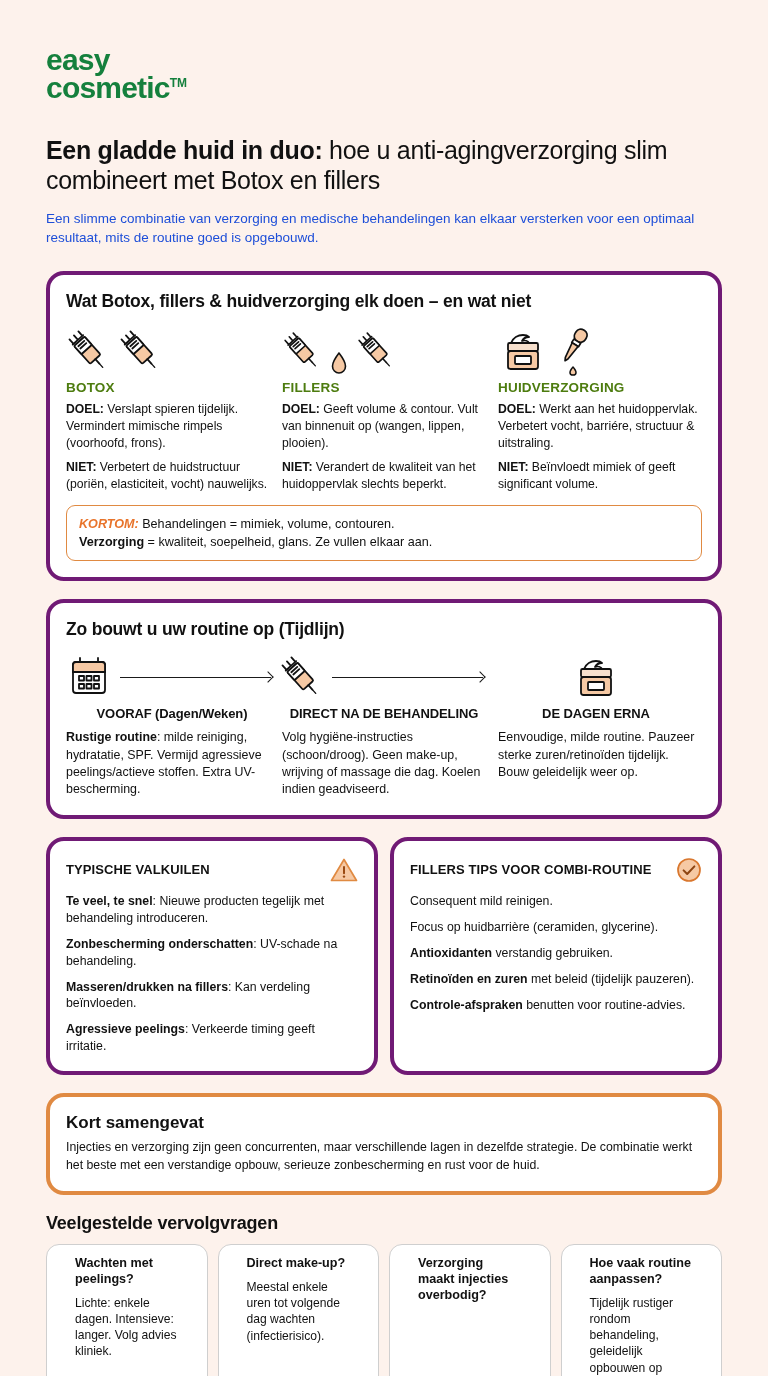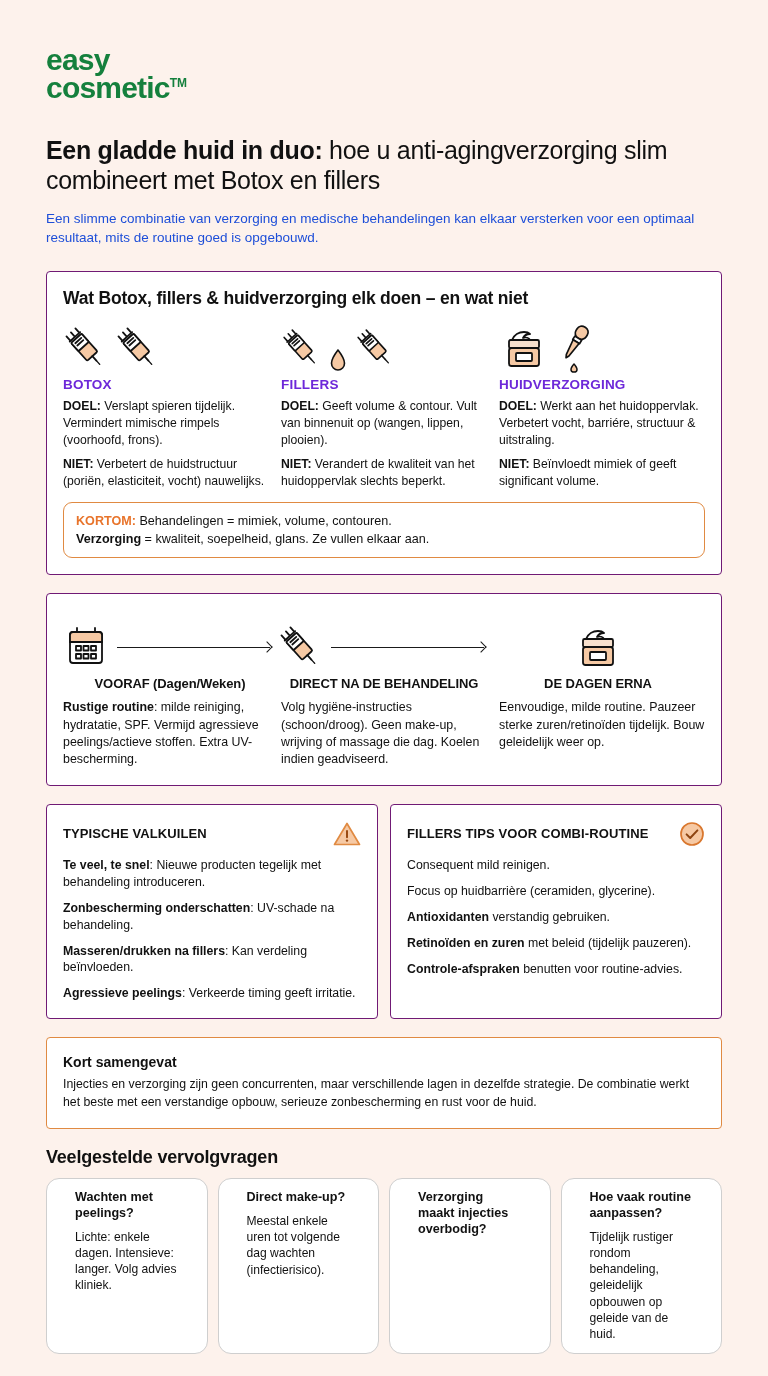--- a/index.html
+++ b/index.html
@@ -48,22 +48,22 @@
   .subhead {
     font-size: 13.5px;
     line-height: 1.42;
     color: #1d4ed8;
     margin-bottom: 24px;
   }
 
   
   .card {
     background: #ffffff;
-    border: 1px solid #701a75;
-    border-radius: 4px;
+    border: 4px solid #701a75;
+    border-radius: 18px;
     padding: 16px 16px 16px 16px;
     margin-bottom: 18px;
   }
   .card.accent {
     border-color: #e08a42;
   }
   .card-title {
     font-size: 17.5px;
     font-weight: bold;
     letter-spacing: -0.2px;
@@ -78,21 +78,21 @@
     margin-top: 6px;
   }
   .pillar-icons {
     height: 56px;
     display: flex;
     align-items: flex-end;
     gap: 8px;
     margin-bottom: 4px;
   }
   .pillar-name {
-    color: #6d28d9;
+    color: #4d7c0f;
     font-weight: bold;
     font-size: 13.5px;
     letter-spacing: 0.2px;
     margin-bottom: 6px;
   }
   .pillar p {
     font-size: 12.2px;
     line-height: 1.37;
     margin-bottom: 8px;
   }
@@ -100,21 +100,21 @@
 
   
   .kortom {
     border: 1.5px solid #e08a42;
     border-radius: 9px;
     padding: 9px 12px;
     margin-top: 4px;
     font-size: 12.6px;
     line-height: 1.45;
   }
-  .kortom .k-lead { color: #e8742b; font-weight: bold; }
+  .kortom .k-lead { color: #e8742b; font-weight: bold; font-style: italic; }
   .kortom b { font-weight: bold; }
 
   
   .timeline-rail {
     display: grid;
     grid-template-columns: 1fr 1fr 1fr;
     align-items: center;
     margin: 12px 0 4px 0;
   }
   .rail-cell {
@@ -190,21 +190,21 @@
   .bullet {
     font-size: 12.3px;
     line-height: 1.38;
     margin-bottom: 9px;
   }
   .bullet:last-child { margin-bottom: 0; }
   .bullet b { font-weight: bold; }
 
   
   .summary-title {
-    font-size: 14px;
+    font-size: 17px;
     font-weight: bold;
     margin-bottom: 6px;
   }
   .summary-body {
     font-size: 12.3px;
     line-height: 1.45;
   }
 
   
   .faq-title {
@@ -356,20 +356,21 @@
     </div>
 
     <div class="kortom">
       <span class="k-lead">KORTOM:</span><span> Behandelingen = mimiek, volume, contouren.</span><br>
       <b>Verzorging</b><span> = kwaliteit, soepelheid, glans. Ze vullen elkaar aan.</span>
     </div>
   </section>
 
   
   <section class="card">
+    <div class="card-title">Zo bouwt u uw routine op (Tijdlijn)</div>
 
     <div class="timeline-rail">
       <div class="rail-cell">
         <span class="rail-icon">
           <svg width="46" height="46" viewBox="0 0 46 46">
             <g stroke="#111" stroke-width="1.8" fill="none" stroke-linejoin="round" stroke-linecap="round">
               <path d="M14 4v6M32 4v6"></path>
               <rect x="7" y="8" width="32" height="31" rx="3" fill="#fff"></rect>
               <path d="M7 18h32"></path>
               <path d="M7 11a3 3 0 013-3h26a3 3 0 013 3v7H7z" fill="#f6c9a4"></path>

